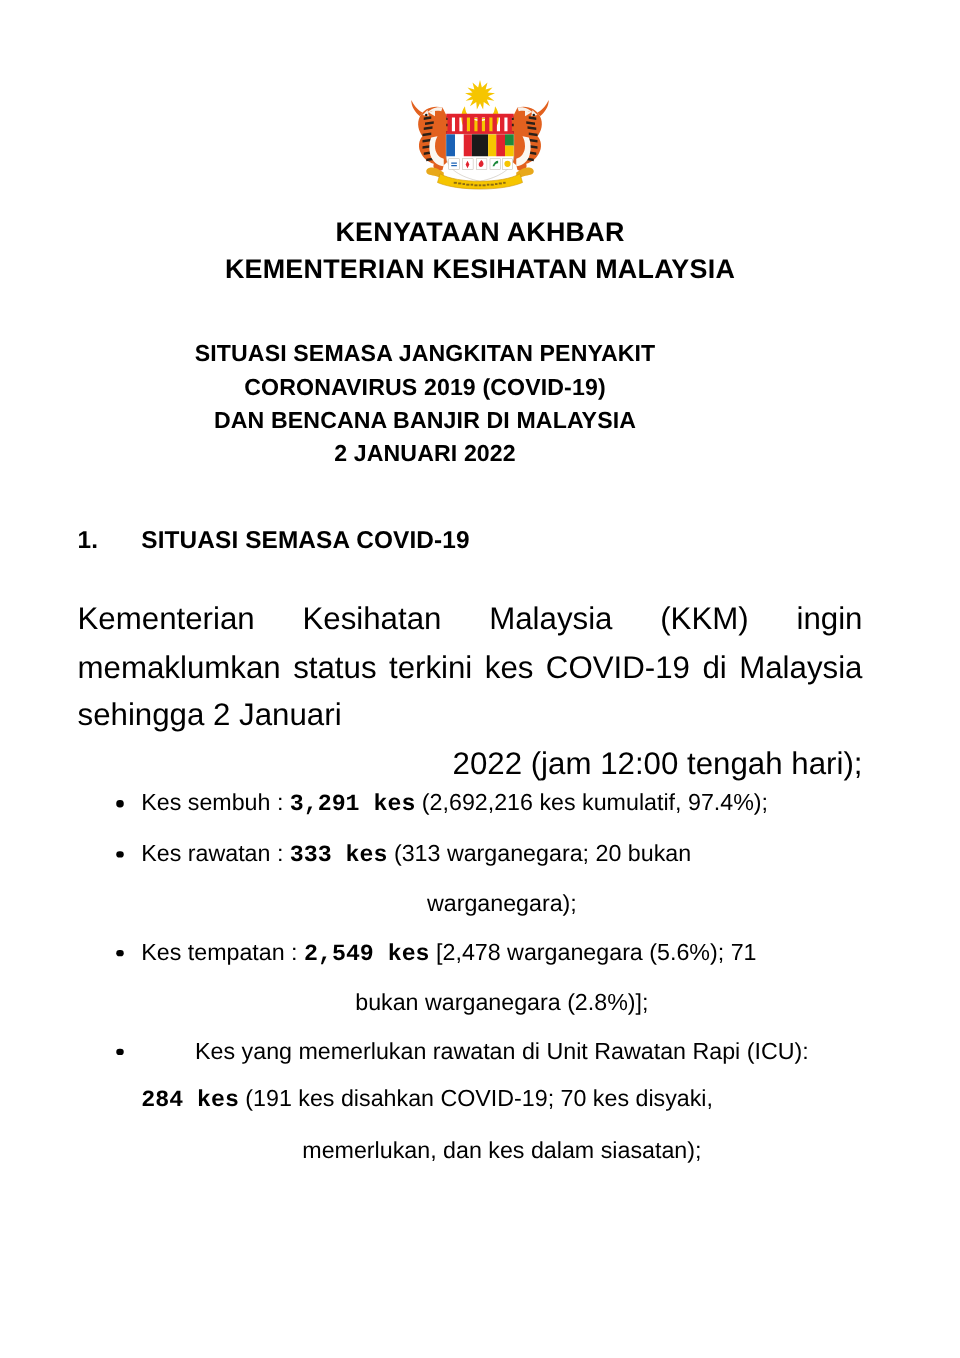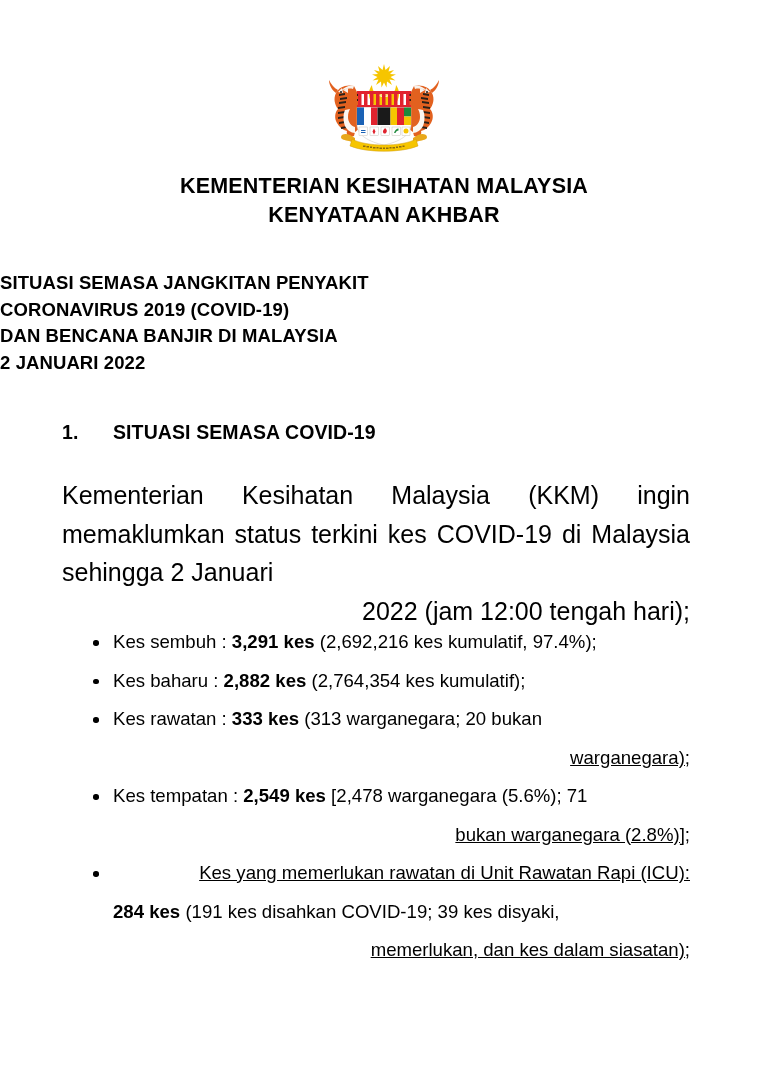--- a/index.html
+++ b/index.html
@@ -52,21 +52,21 @@
     letter-spacing: 0.2px;
     line-height: 29px;
     white-space: nowrap;
   }
 
   .subhead-block {
     position: absolute;
     top: 270px;
     left: 0;
     width: 680px;
-    text-align: left;
+    text-align: center;
   }
   .subtitle-line {
     font-size: 18.5px;
     font-weight: bold;
     letter-spacing: 0.1px;
     line-height: 26.5px;
     white-space: nowrap;
   }
 
   
@@ -127,24 +127,23 @@
     position: absolute;
     left: 31px;
     top: 17px;
     width: 5.5px;
     height: 5.5px;
     border-radius: 50%;
     background: #000;
   }
   .bullets > li .tail {
     display: block;
-    text-align: right;
-    text-decoration: underline;
-  }
-  b { font-weight: bold; }
+    text-align: center;
+  }
+  b { font-weight: bold; font-family: Liberation Mono, monospace; }
 </style>
 </head>
 <body>
 
 <div class="page">
 
   <div class="emblem-wrap">
     <svg class="emblem" viewBox="0 0 232 184">
 
       <g>
@@ -261,22 +260,22 @@
           <rect x="133" y="170" width="5" height="3"></rect>
           <rect x="140" y="169" width="4" height="3"></rect>
           <rect x="146" y="168" width="5" height="3"></rect>
           <rect x="153" y="167" width="4" height="3"></rect>
         </g>
       </g>
     </svg>
   </div>
 
   <div class="head-block">
+    <div class="title-line">KENYATAAN AKHBAR</div>
     <div class="title-line">KEMENTERIAN KESIHATAN MALAYSIA</div>
-    <div class="title-line">KENYATAAN AKHBAR</div>
   </div>
 
   <div class="subhead-block">
     <div class="subtitle-line">SITUASI SEMASA JANGKITAN PENYAKIT</div>
     <div class="subtitle-line">CORONAVIRUS 2019 (COVID-19)</div>
     <div class="subtitle-line">DAN BENCANA BANJIR DI MALAYSIA</div>
     <div class="subtitle-line">2 JANUARI 2022</div>
   </div>
 
   <div class="section-heading">
@@ -285,31 +284,28 @@
   </div>
 
   <div class="intro">
     <span>Kementerian Kesihatan Malaysia (KKM) ingin memaklumkan status terkini kes COVID-19 di Malaysia sehingga 2 Januari</span>
     <div class="lastline">2022 (jam 12:00 tengah hari);</div>
   </div>
 
   <ul class="bullets">
     <li>
       <span>Kes sembuh : </span><b>3,291 kes</b><span> (2,692,216 kes kumulatif, 97.4%);</span>
-    </li>
-    <li>
-      <span>Kes baharu : </span><b>2,882 kes</b><span> (2,764,354 kes kumulatif);</span>
     </li>
     <li>
       <span>Kes rawatan : </span><b>333 kes</b><span> (313 warganegara; 20 bukan</span>
       <span class="tail">warganegara);</span>
     </li>
     <li class="nojustify">
       <span>Kes tempatan : </span><b>2,549 kes</b><span> [2,478 warganegara (5.6%); 71</span>
       <span class="tail">bukan warganegara (2.8%)];</span>
     </li>
     <li>
-      <span class="tail">Kes yang memerlukan rawatan di Unit Rawatan Rapi (ICU):</span><b>284 kes</b><span> (191 kes disahkan COVID-19; 39 kes disyaki,</span>
+      <span class="tail">Kes yang memerlukan rawatan di Unit Rawatan Rapi (ICU):</span><b>284 kes</b><span> (191 kes disahkan COVID-19; 70 kes disyaki,</span>
       <span class="tail">memerlukan, dan kes dalam siasatan);</span>
     </li>
   </ul>
 
 </div>
 
 </body></html>

